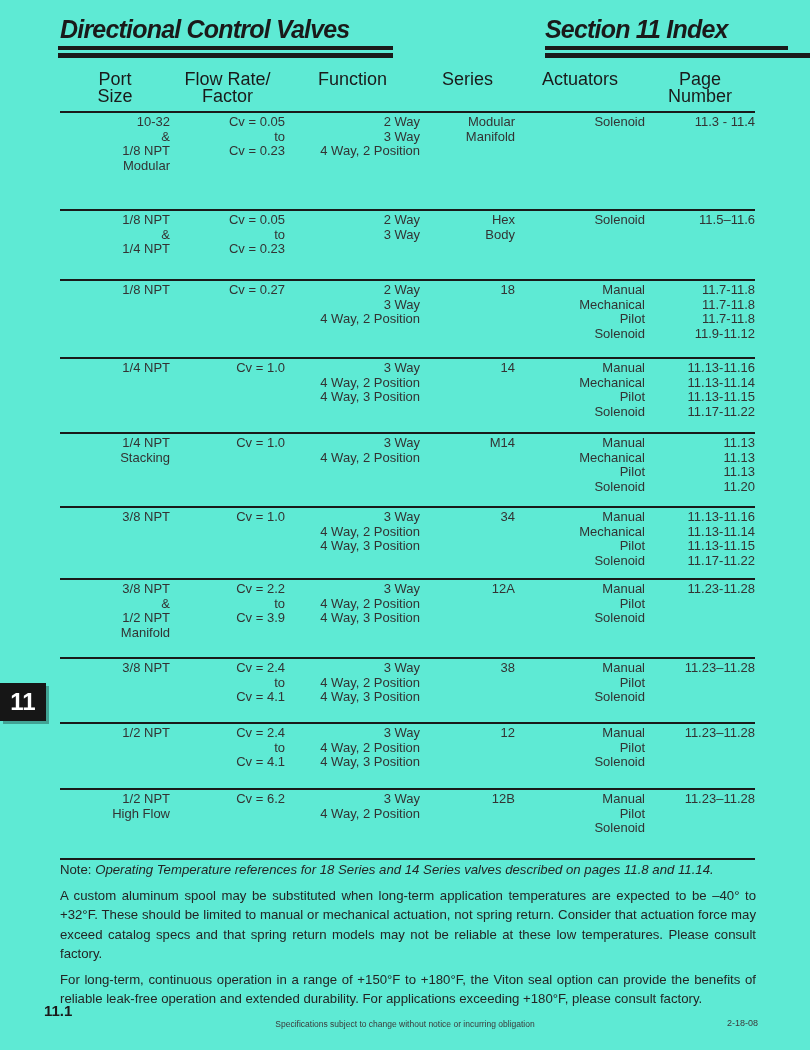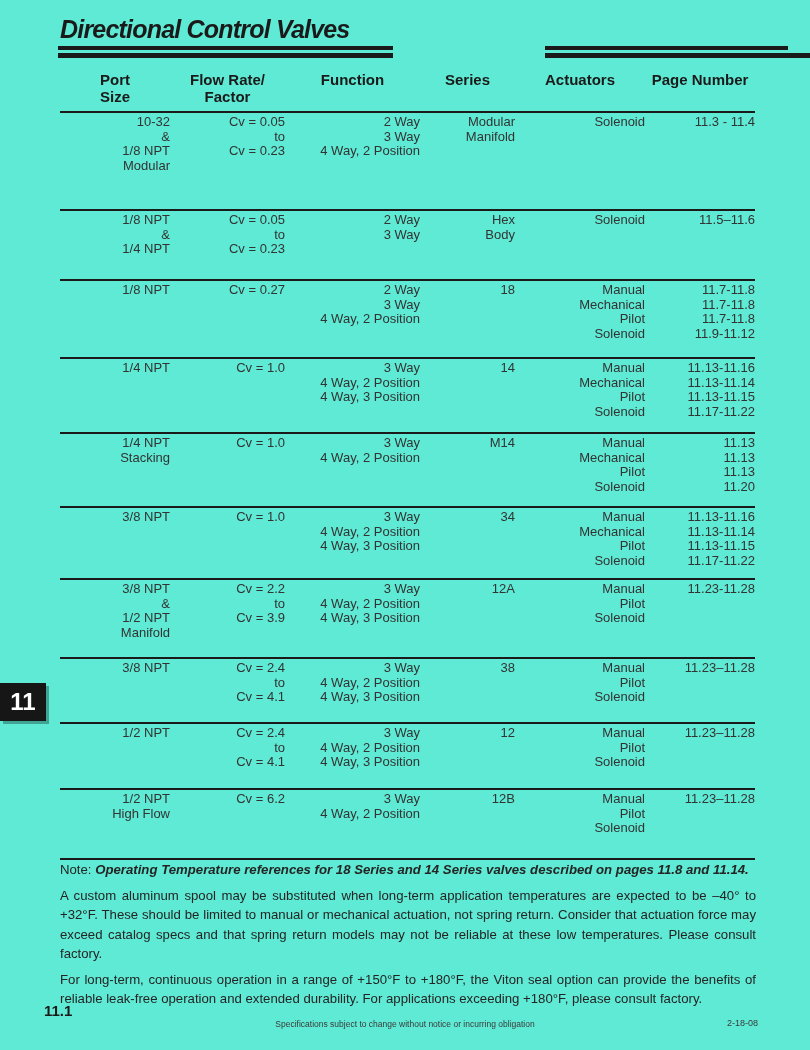--- a/index.html
+++ b/index.html
@@ -13,48 +13,49 @@
   .title-left  { left:60px; }
   .title-right { left:545px; }
   .rule { position:absolute; background:#1a1a1a; }
   .lbar1 { left:58px;  top:46px; width:335px; height:4px; }
   .lbar2 { left:58px;  top:53px; width:335px; height:5px; }
   .rbar1 { left:545px; top:46px; width:243px; height:4px; }
   .rbar2 { left:545px; top:53px; width:265px; height:5px; }
 
   
   table.idx { position:absolute; left:60px; top:66px; width:695px; border-collapse:collapse; table-layout:fixed; }
-  table.idx th { font-size:15px; line-height:17px; font-weight:bold; color:#1a1a1a;
+  table.idx th { font-size:18px; line-height:17px; font-weight:normal; color:#1a1a1a;
                  vertical-align:top; padding:5px 0 6px;
                  border-bottom:2.5px solid #1a1a1a; height:39px; }
   table.idx td { font-size:13px; line-height:14.6px; text-align:right; vertical-align:top;
                  padding-top:2px; border-bottom:2px solid #1a1a1a; color:#333; }
 
   
   .notes { position:absolute; left:60px; top:860px; width:696px; color:#242424; }
   .notes p { font-size:13.2px; line-height:19.5px; margin-bottom:6px; }
-  .note-line em { font-weight:bold; font-style:italic;text-align:center; }
+  .note-line em { font-weight:normal; font-style:italic;text-align:center; }
   .just { text-align:justify; }
 
   
   .tab11 { position:absolute; left:0; top:683px; width:46px; height:38px; background:#161616;
            color:#fff; font-weight:bold; font-size:24px; display:flex; align-items:center;
            justify-content:center; box-shadow:3px 3px 0 rgba(0,0,0,0.30); }
 
   
   .pageno { position:absolute; left:44px; top:1002px; font-weight:bold; font-size:15px; color:#1a1a1a; }
   .spec   { position:absolute; left:0; top:1019px; width:810px; text-align:center; font-size:8.5px; color:#3a3a3a; }
   .fdate  { position:absolute; right:52px; top:1018px; font-size:9px; color:#3a3a3a; }
 </style>
 </head>
 <body>
 
 <div class="page">
 
   <div class="title title-left">Directional Control Valves</div>
+  <div class="title title-right">Section 11 Index</div>
   <div class="rule lbar1"></div>
   <div class="rule lbar2"></div>
   <div class="rule rbar1"></div>
   <div class="rule rbar2"></div>
 
   <table class="idx">
     <colgroup>
       <col style="width:110px">
         <col style="width:115px">
         <col style="width:135px">

